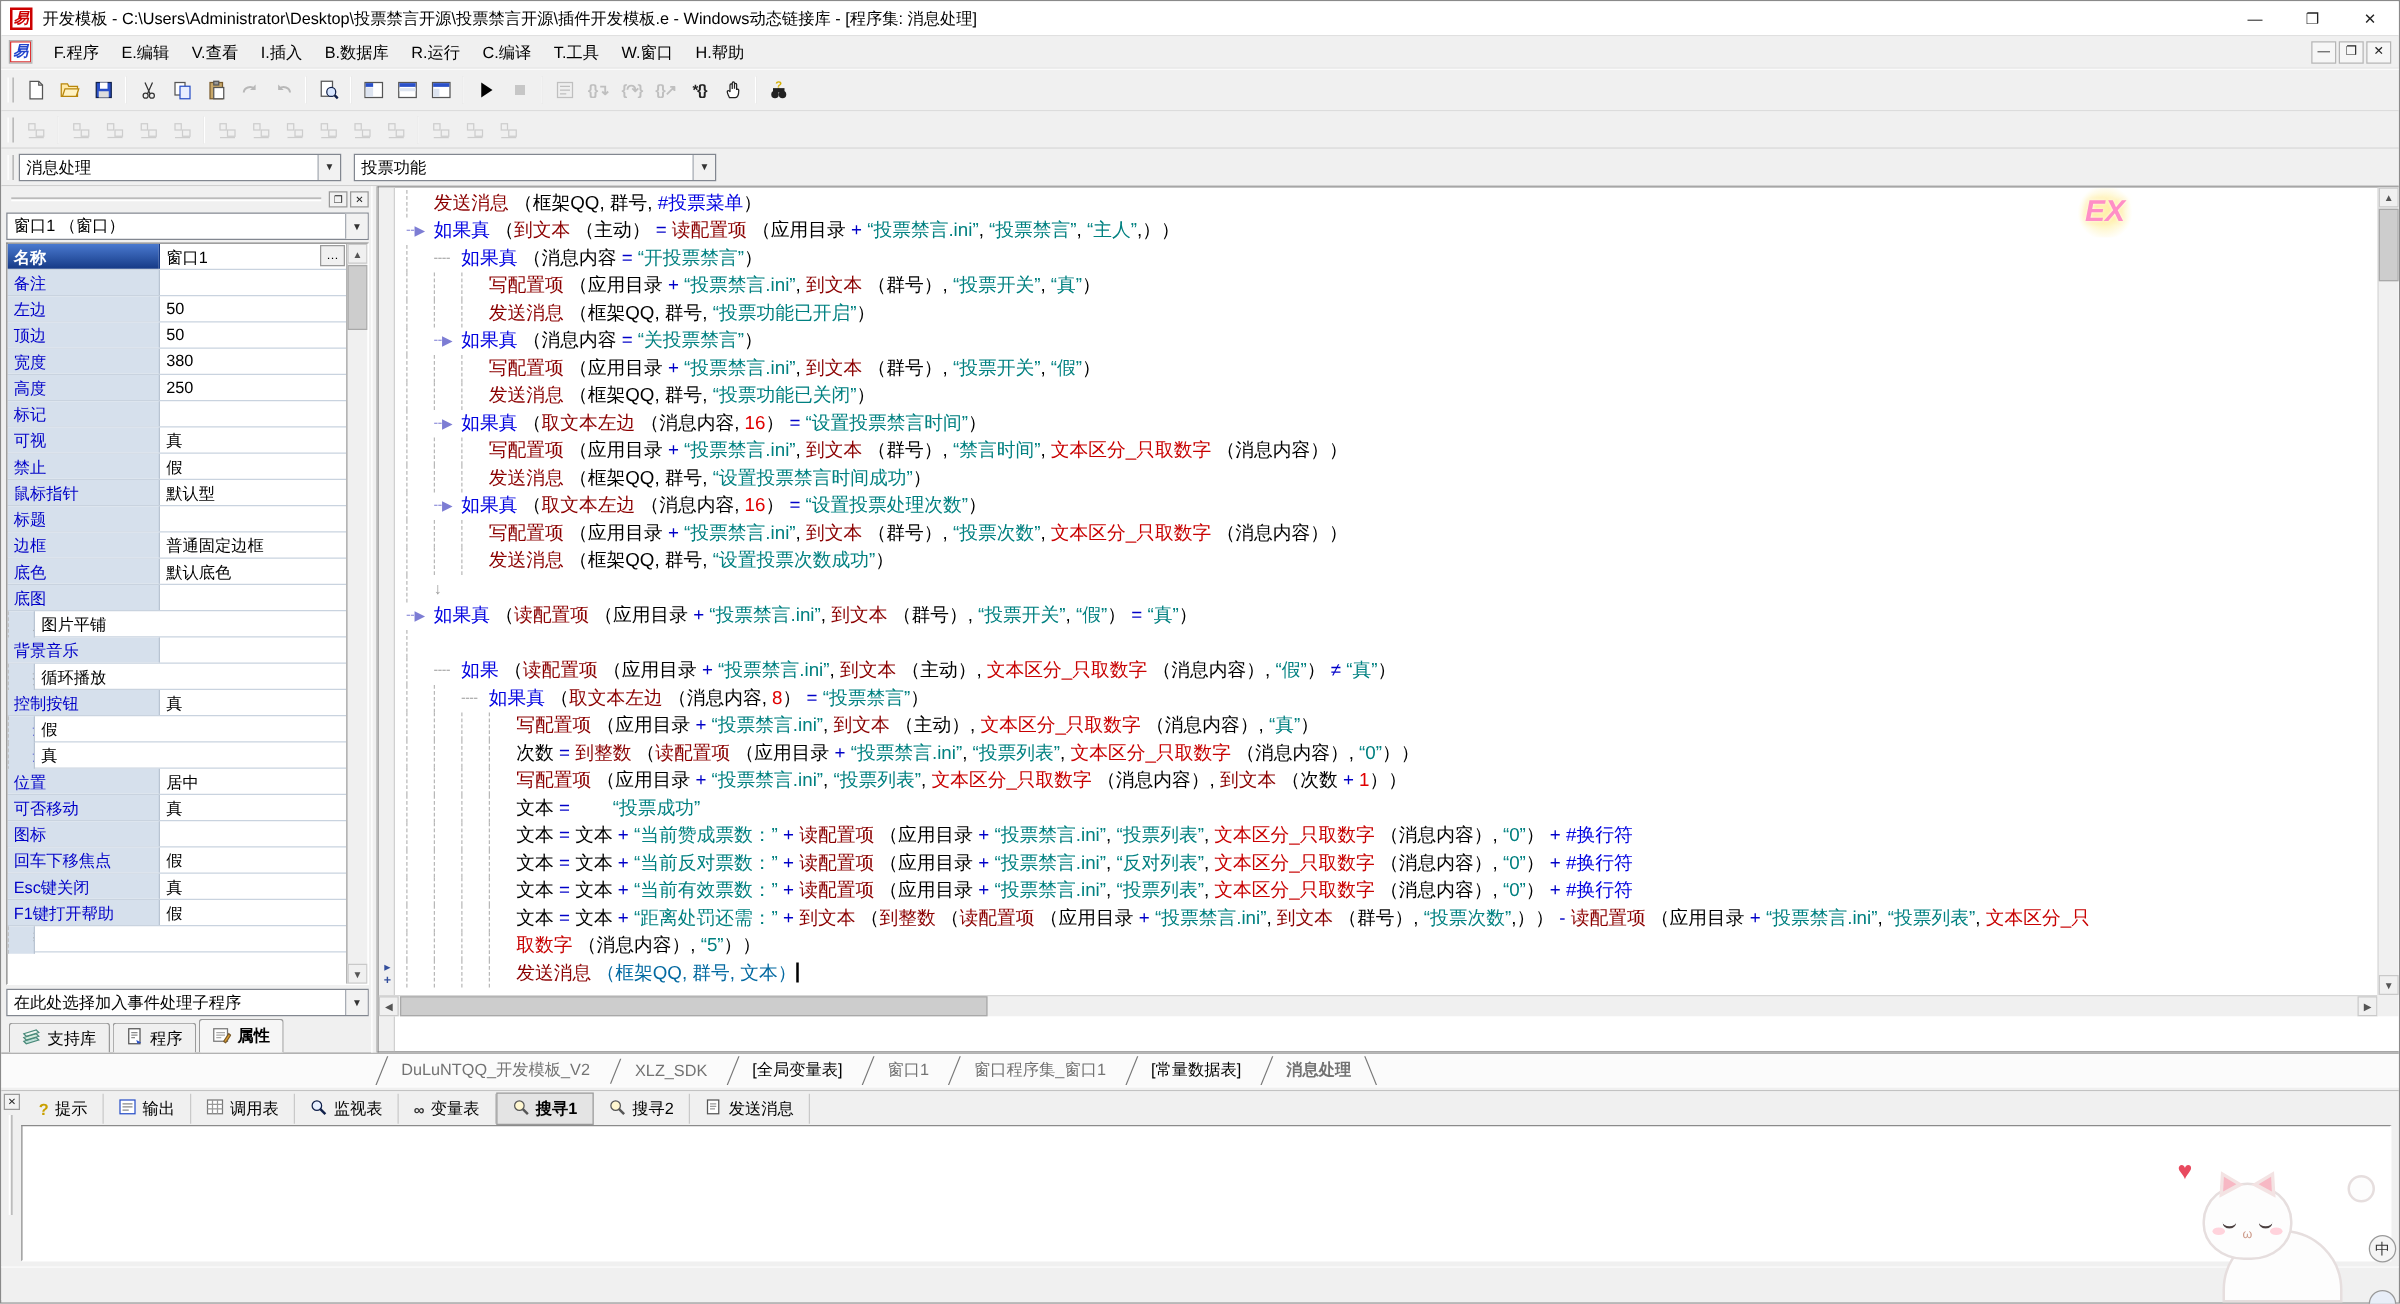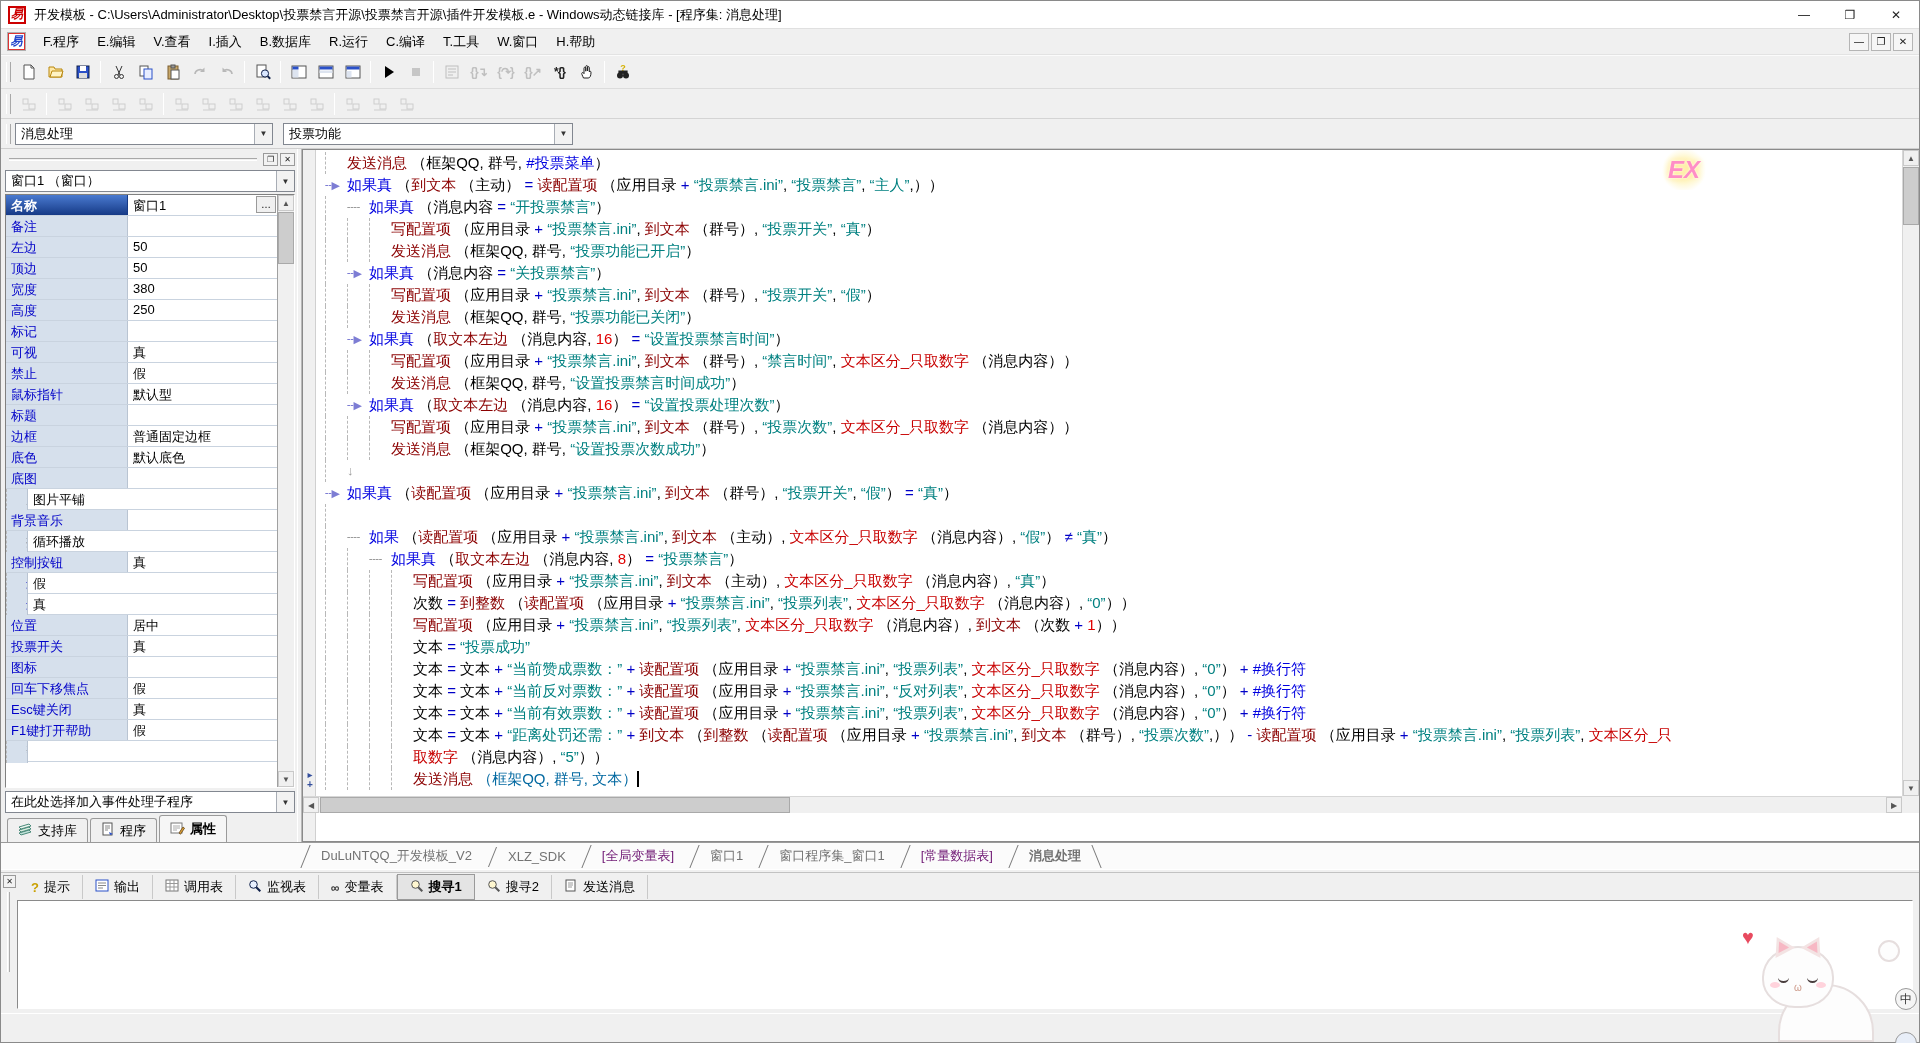--- a/index.html
+++ b/index.html
@@ -125,21 +125,21 @@
   .hthumb { position:absolute; left:17px; top:0; width:470px; height:16px;
     background:#cdcdcd; border:1px solid #a9a9a9; }
   .corner { position:absolute; right:0; top:646px; width:17px; height:17px; background:#f0f0f0; }
 
   
   .ptabbar { height:27px; background:#fbfbfb; border-top:1px solid #9a9a9a;
     display:flex; align-items:center; padding-left:300px; font-size:13px; }
   .ptab { position:relative; padding:4px 16px 4px 20px; color:#737373; }
   .ptab::before { content:""; position:absolute; left:4px; top:2px; bottom:1px; width:1px;
     background:#777; transform:skewX(-22deg); }
-  .ptab.teal { color:#701a75;text-align:center; }
+  .ptab.teal { color:#000000;text-align:center; }
   .ptab.active { font-weight:bold; }
   .ptab.active::after { content:""; position:absolute; right:0px; top:2px; bottom:1px; width:1px;
     background:#777; transform:skewX(22deg); }
 
   
   .hsplit { height:4px; background:#f0f0f0; border-top:1px solid #fff; border-bottom:1px solid #c2c2c2; }
   .outpanel { height:140px; background:#f0f0f0; position:relative; }
   .out-left { position:absolute; left:0; top:0; bottom:0; width:16px; }
   .outclose { width:13px; height:13px; margin:2px 0 0 2px; border:1px solid #9a9a9a;
     background:#f2f2f2; font-size:8px; display:flex; align-items:center; justify-content:center; color:#222; }
@@ -562,21 +562,21 @@
             </div>
             <div class="prow">
               <span class="plabel ind">最小化按钮</span>
               <span class="pval">真</span>
             </div>
             <div class="prow">
               <span class="plabel">位置</span>
               <span class="pval">居中</span>
             </div>
             <div class="prow">
-              <span class="plabel">投票开关</span>
+              <span class="plabel">可否移动</span>
               <span class="pval">真</span>
             </div>
             <div class="prow">
               <span class="plabel">图标</span>
               <span class="pval"></span>
             </div>
             <div class="prow">
               <span class="plabel">回车下移焦点</span>
               <span class="pval">假</span>
             </div>
@@ -653,21 +653,21 @@
           <div class="code-line"><span class="ind"></span><span class="ind"></span><span class="ind"></span><span style="color: rgb(139, 0, 0);">写配置项</span><span style="color: rgb(0, 0, 0);"> （应用目录 </span><span style="color: rgb(0, 0, 200);">+</span><span style="color: rgb(0, 0, 0);"> </span><span style="color: rgb(0, 128, 128);">“投票禁言.ini”</span><span style="color: rgb(0, 0, 0);">, </span><span style="color: rgb(139, 0, 0);">到文本</span><span style="color: rgb(0, 0, 0);"> （群号）, </span><span style="color: rgb(0, 128, 128);">“投票次数”</span><span style="color: rgb(0, 0, 0);">, </span><span style="color: rgb(200, 0, 0);">文本区分_只取数字</span><span style="color: rgb(0, 0, 0);"> （消息内容））</span></div>
           <div class="code-line"><span class="ind"></span><span class="ind"></span><span class="ind"></span><span style="color: rgb(139, 0, 0);">发送消息</span><span style="color: rgb(0, 0, 0);"> （框架QQ, 群号, </span><span style="color: rgb(0, 128, 128);">“设置投票次数成功”</span><span style="color: rgb(0, 0, 0);">）</span></div>
           <div class="code-line"><span class="ind"></span><span class="mk mk-down"> ↓</span></div>
           <div class="code-line"><span class="mk mk-a">╌▶</span><span style="color: rgb(0, 0, 224);">如果真</span><span style="color: rgb(0, 0, 0);"> （</span><span style="color: rgb(139, 0, 0);">读配置项</span><span style="color: rgb(0, 0, 0);"> （应用目录 </span><span style="color: rgb(0, 0, 200);">+</span><span style="color: rgb(0, 0, 0);"> </span><span style="color: rgb(0, 128, 128);">“投票禁言.ini”</span><span style="color: rgb(0, 0, 0);">, </span><span style="color: rgb(139, 0, 0);">到文本</span><span style="color: rgb(0, 0, 0);"> （群号）, </span><span style="color: rgb(0, 128, 128);">“投票开关”</span><span style="color: rgb(0, 0, 0);">, </span><span style="color: rgb(0, 128, 128);">“假”</span><span style="color: rgb(0, 0, 0);">） </span><span style="color: rgb(0, 0, 200);">=</span><span style="color: rgb(0, 0, 0);"> </span><span style="color: rgb(0, 128, 128);">“真”</span><span style="color: rgb(0, 0, 0);">）</span></div>
           <div class="code-line"><span class="ind"></span></div>
           <div class="code-line"><span class="ind"></span><span class="mk mk-d">╌╌</span><span style="color: rgb(0, 0, 224);">如果</span><span style="color: rgb(0, 0, 0);"> （</span><span style="color: rgb(139, 0, 0);">读配置项</span><span style="color: rgb(0, 0, 0);"> （应用目录 </span><span style="color: rgb(0, 0, 200);">+</span><span style="color: rgb(0, 0, 0);"> </span><span style="color: rgb(0, 128, 128);">“投票禁言.ini”</span><span style="color: rgb(0, 0, 0);">, </span><span style="color: rgb(139, 0, 0);">到文本</span><span style="color: rgb(0, 0, 0);"> （主动）, </span><span style="color: rgb(200, 0, 0);">文本区分_只取数字</span><span style="color: rgb(0, 0, 0);"> （消息内容）, </span><span style="color: rgb(0, 128, 128);">“假”</span><span style="color: rgb(0, 0, 0);">） </span><span style="color: rgb(0, 0, 200);">≠</span><span style="color: rgb(0, 0, 0);"> </span><span style="color: rgb(0, 128, 128);">“真”</span><span style="color: rgb(0, 0, 0);">）</span></div>
           <div class="code-line"><span class="ind"></span><span class="ind"></span><span class="mk mk-d">╌╌</span><span style="color: rgb(0, 0, 224);">如果真</span><span style="color: rgb(0, 0, 0);"> （</span><span style="color: rgb(139, 0, 0);">取文本左边</span><span style="color: rgb(0, 0, 0);"> （消息内容, </span><span style="color: rgb(224, 0, 0);">8</span><span style="color: rgb(0, 0, 0);">） </span><span style="color: rgb(0, 0, 200);">=</span><span style="color: rgb(0, 0, 0);"> </span><span style="color: rgb(0, 128, 128);">“投票禁言”</span><span style="color: rgb(0, 0, 0);">）</span></div>
           <div class="code-line"><span class="ind"></span><span class="ind"></span><span class="ind"></span><span class="ind"></span><span style="color: rgb(139, 0, 0);">写配置项</span><span style="color: rgb(0, 0, 0);"> （应用目录 </span><span style="color: rgb(0, 0, 200);">+</span><span style="color: rgb(0, 0, 0);"> </span><span style="color: rgb(0, 128, 128);">“投票禁言.ini”</span><span style="color: rgb(0, 0, 0);">, </span><span style="color: rgb(139, 0, 0);">到文本</span><span style="color: rgb(0, 0, 0);"> （主动）, </span><span style="color: rgb(200, 0, 0);">文本区分_只取数字</span><span style="color: rgb(0, 0, 0);"> （消息内容）, </span><span style="color: rgb(0, 128, 128);">“真”</span><span style="color: rgb(0, 0, 0);">）</span></div>
           <div class="code-line"><span class="ind"></span><span class="ind"></span><span class="ind"></span><span class="ind"></span><span style="color: rgb(0, 0, 0);">次数 </span><span style="color: rgb(0, 0, 200);">=</span><span style="color: rgb(0, 0, 0);"> </span><span style="color: rgb(139, 0, 0);">到整数</span><span style="color: rgb(0, 0, 0);"> （</span><span style="color: rgb(139, 0, 0);">读配置项</span><span style="color: rgb(0, 0, 0);"> （应用目录 </span><span style="color: rgb(0, 0, 200);">+</span><span style="color: rgb(0, 0, 0);"> </span><span style="color: rgb(0, 128, 128);">“投票禁言.ini”</span><span style="color: rgb(0, 0, 0);">, </span><span style="color: rgb(0, 128, 128);">“投票列表”</span><span style="color: rgb(0, 0, 0);">, </span><span style="color: rgb(200, 0, 0);">文本区分_只取数字</span><span style="color: rgb(0, 0, 0);"> （消息内容）, </span><span style="color: rgb(0, 128, 128);">“0”</span><span style="color: rgb(0, 0, 0);">））</span></div>
           <div class="code-line"><span class="ind"></span><span class="ind"></span><span class="ind"></span><span class="ind"></span><span style="color: rgb(139, 0, 0);">写配置项</span><span style="color: rgb(0, 0, 0);"> （应用目录 </span><span style="color: rgb(0, 0, 200);">+</span><span style="color: rgb(0, 0, 0);"> </span><span style="color: rgb(0, 128, 128);">“投票禁言.ini”</span><span style="color: rgb(0, 0, 0);">, </span><span style="color: rgb(0, 128, 128);">“投票列表”</span><span style="color: rgb(0, 0, 0);">, </span><span style="color: rgb(200, 0, 0);">文本区分_只取数字</span><span style="color: rgb(0, 0, 0);"> （消息内容）, </span><span style="color: rgb(139, 0, 0);">到文本</span><span style="color: rgb(0, 0, 0);"> （次数 </span><span style="color: rgb(0, 0, 200);">+</span><span style="color: rgb(0, 0, 0);"> </span><span style="color: rgb(224, 0, 0);">1</span><span style="color: rgb(0, 0, 0);">））</span></div>
-          <div class="code-line"><span class="ind"></span><span class="ind"></span><span class="ind"></span><span class="ind"></span><span style="color: rgb(0, 0, 0);">文本 </span><span style="color: rgb(0, 0, 200);">=</span><span style="color: rgb(0, 0, 0);"> </span><span style="color: rgb(0, 128, 128);">“投票成功”</span></div>
+          <div class="code-line"><span class="ind"></span><span class="ind"></span><span class="ind"></span><span class="ind"></span><span style="color: rgb(0, 0, 0);">文本 </span><span style="color: rgb(0, 0, 200);">=</span><span style="color: rgb(0, 0, 0);"> </span><span style="color: rgb(0, 128, 128); margin-left: 30px;">“投票成功”</span></div>
           <div class="code-line"><span class="ind"></span><span class="ind"></span><span class="ind"></span><span class="ind"></span><span style="color: rgb(0, 0, 0);">文本 </span><span style="color: rgb(0, 0, 200);">=</span><span style="color: rgb(0, 0, 0);"> 文本 </span><span style="color: rgb(0, 0, 200);">+</span><span style="color: rgb(0, 0, 0);"> </span><span style="color: rgb(0, 128, 128);">“当前赞成票数：”</span><span style="color: rgb(0, 0, 0);"> </span><span style="color: rgb(0, 0, 200);">+</span><span style="color: rgb(0, 0, 0);"> </span><span style="color: rgb(139, 0, 0);">读配置项</span><span style="color: rgb(0, 0, 0);"> （应用目录 </span><span style="color: rgb(0, 0, 200);">+</span><span style="color: rgb(0, 0, 0);"> </span><span style="color: rgb(0, 128, 128);">“投票禁言.ini”</span><span style="color: rgb(0, 0, 0);">, </span><span style="color: rgb(0, 128, 128);">“投票列表”</span><span style="color: rgb(0, 0, 0);">, </span><span style="color: rgb(200, 0, 0);">文本区分_只取数字</span><span style="color: rgb(0, 0, 0);"> （消息内容）, </span><span style="color: rgb(0, 128, 128);">“0”</span><span style="color: rgb(0, 0, 0);">） </span><span style="color: rgb(0, 0, 200);">+</span><span style="color: rgb(0, 0, 0);"> </span><span style="color: rgb(0, 0, 224);">#换行符</span></div>
           <div class="code-line"><span class="ind"></span><span class="ind"></span><span class="ind"></span><span class="ind"></span><span style="color: rgb(0, 0, 0);">文本 </span><span style="color: rgb(0, 0, 200);">=</span><span style="color: rgb(0, 0, 0);"> 文本 </span><span style="color: rgb(0, 0, 200);">+</span><span style="color: rgb(0, 0, 0);"> </span><span style="color: rgb(0, 128, 128);">“当前反对票数：”</span><span style="color: rgb(0, 0, 0);"> </span><span style="color: rgb(0, 0, 200);">+</span><span style="color: rgb(0, 0, 0);"> </span><span style="color: rgb(139, 0, 0);">读配置项</span><span style="color: rgb(0, 0, 0);"> （应用目录 </span><span style="color: rgb(0, 0, 200);">+</span><span style="color: rgb(0, 0, 0);"> </span><span style="color: rgb(0, 128, 128);">“投票禁言.ini”</span><span style="color: rgb(0, 0, 0);">, </span><span style="color: rgb(0, 128, 128);">“反对列表”</span><span style="color: rgb(0, 0, 0);">, </span><span style="color: rgb(200, 0, 0);">文本区分_只取数字</span><span style="color: rgb(0, 0, 0);"> （消息内容）, </span><span style="color: rgb(0, 128, 128);">“0”</span><span style="color: rgb(0, 0, 0);">） </span><span style="color: rgb(0, 0, 200);">+</span><span style="color: rgb(0, 0, 0);"> </span><span style="color: rgb(0, 0, 224);">#换行符</span></div>
           <div class="code-line"><span class="ind"></span><span class="ind"></span><span class="ind"></span><span class="ind"></span><span style="color: rgb(0, 0, 0);">文本 </span><span style="color: rgb(0, 0, 200);">=</span><span style="color: rgb(0, 0, 0);"> 文本 </span><span style="color: rgb(0, 0, 200);">+</span><span style="color: rgb(0, 0, 0);"> </span><span style="color: rgb(0, 128, 128);">“当前有效票数：”</span><span style="color: rgb(0, 0, 0);"> </span><span style="color: rgb(0, 0, 200);">+</span><span style="color: rgb(0, 0, 0);"> </span><span style="color: rgb(139, 0, 0);">读配置项</span><span style="color: rgb(0, 0, 0);"> （应用目录 </span><span style="color: rgb(0, 0, 200);">+</span><span style="color: rgb(0, 0, 0);"> </span><span style="color: rgb(0, 128, 128);">“投票禁言.ini”</span><span style="color: rgb(0, 0, 0);">, </span><span style="color: rgb(0, 128, 128);">“投票列表”</span><span style="color: rgb(0, 0, 0);">, </span><span style="color: rgb(200, 0, 0);">文本区分_只取数字</span><span style="color: rgb(0, 0, 0);"> （消息内容）, </span><span style="color: rgb(0, 128, 128);">“0”</span><span style="color: rgb(0, 0, 0);">） </span><span style="color: rgb(0, 0, 200);">+</span><span style="color: rgb(0, 0, 0);"> </span><span style="color: rgb(0, 0, 224);">#换行符</span></div>
           <div class="code-line"><span class="ind"></span><span class="ind"></span><span class="ind"></span><span class="ind"></span><span style="color: rgb(0, 0, 0);">文本 </span><span style="color: rgb(0, 0, 200);">=</span><span style="color: rgb(0, 0, 0);"> 文本 </span><span style="color: rgb(0, 0, 200);">+</span><span style="color: rgb(0, 0, 0);"> </span><span style="color: rgb(0, 128, 128);">“距离处罚还需：”</span><span style="color: rgb(0, 0, 0);"> </span><span style="color: rgb(0, 0, 200);">+</span><span style="color: rgb(0, 0, 0);"> </span><span style="color: rgb(139, 0, 0);">到文本</span><span style="color: rgb(0, 0, 0);"> （</span><span style="color: rgb(139, 0, 0);">到整数</span><span style="color: rgb(0, 0, 0);"> （</span><span style="color: rgb(139, 0, 0);">读配置项</span><span style="color: rgb(0, 0, 0);"> （应用目录 </span><span style="color: rgb(0, 0, 200);">+</span><span style="color: rgb(0, 0, 0);"> </span><span style="color: rgb(0, 128, 128);">“投票禁言.ini”</span><span style="color: rgb(0, 0, 0);">, </span><span style="color: rgb(139, 0, 0);">到文本</span><span style="color: rgb(0, 0, 0);"> （群号）, </span><span style="color: rgb(0, 128, 128);">“投票次数”</span><span style="color: rgb(0, 0, 0);">,）） </span><span style="color: rgb(0, 0, 200);">-</span><span style="color: rgb(0, 0, 0);"> </span><span style="color: rgb(139, 0, 0);">读配置项</span><span style="color: rgb(0, 0, 0);"> （应用目录 </span><span style="color: rgb(0, 0, 200);">+</span><span style="color: rgb(0, 0, 0);"> </span><span style="color: rgb(0, 128, 128);">“投票禁言.ini”</span><span style="color: rgb(0, 0, 0);">, </span><span style="color: rgb(0, 128, 128);">“投票列表”</span><span style="color: rgb(0, 0, 0);">, </span><span style="color: rgb(200, 0, 0);">文本区分_只</span></div>
           <div class="code-line"><span class="ind"></span><span class="ind"></span><span class="ind"></span><span class="ind"></span><span style="color: rgb(200, 0, 0);">取数字</span><span style="color: rgb(0, 0, 0);"> （消息内容）, </span><span style="color: rgb(0, 128, 128);">“5”</span><span style="color: rgb(0, 0, 0);">））</span></div>
           <div class="code-line"><span class="ind"></span><span class="ind"></span><span class="ind"></span><span class="ind"></span><span style="color: rgb(139, 0, 0);">发送消息</span><span style="color: #0369a1;"> （框架QQ, 群号, 文本）</span><span class="caret"></span></div>
         </div>
       <div class="ex-mark">EX</div>
       <div class="vscroll">
         <div class="sbtn up">▲</div>

